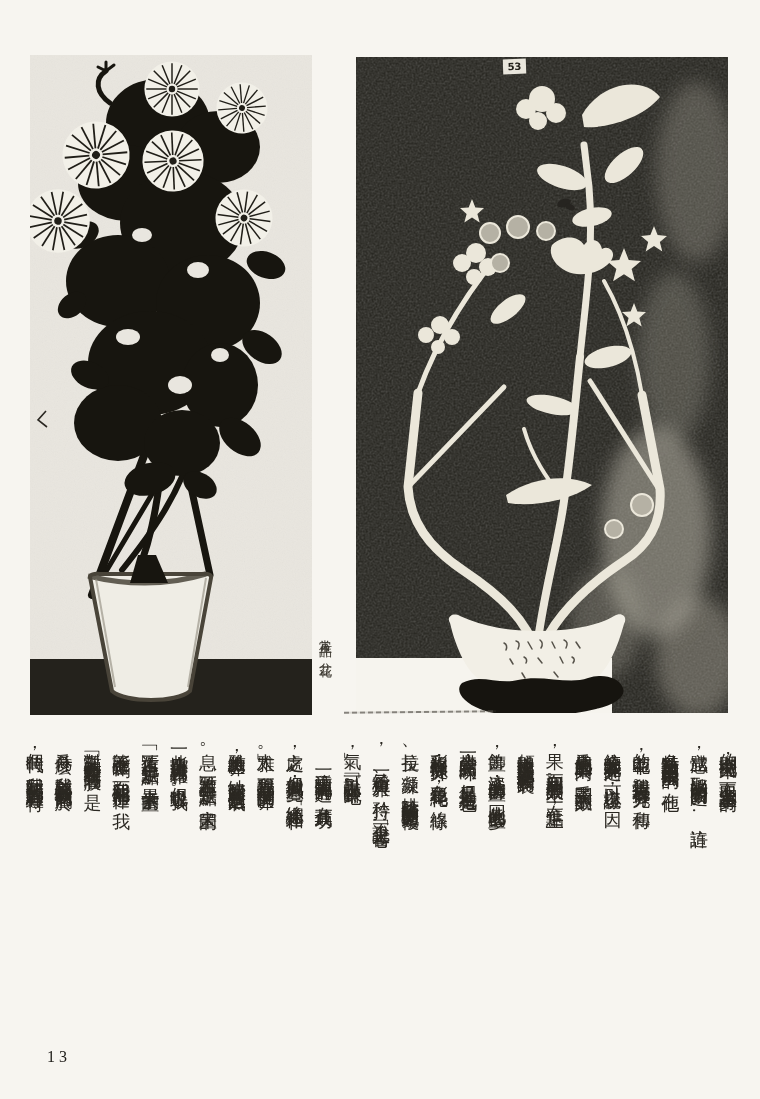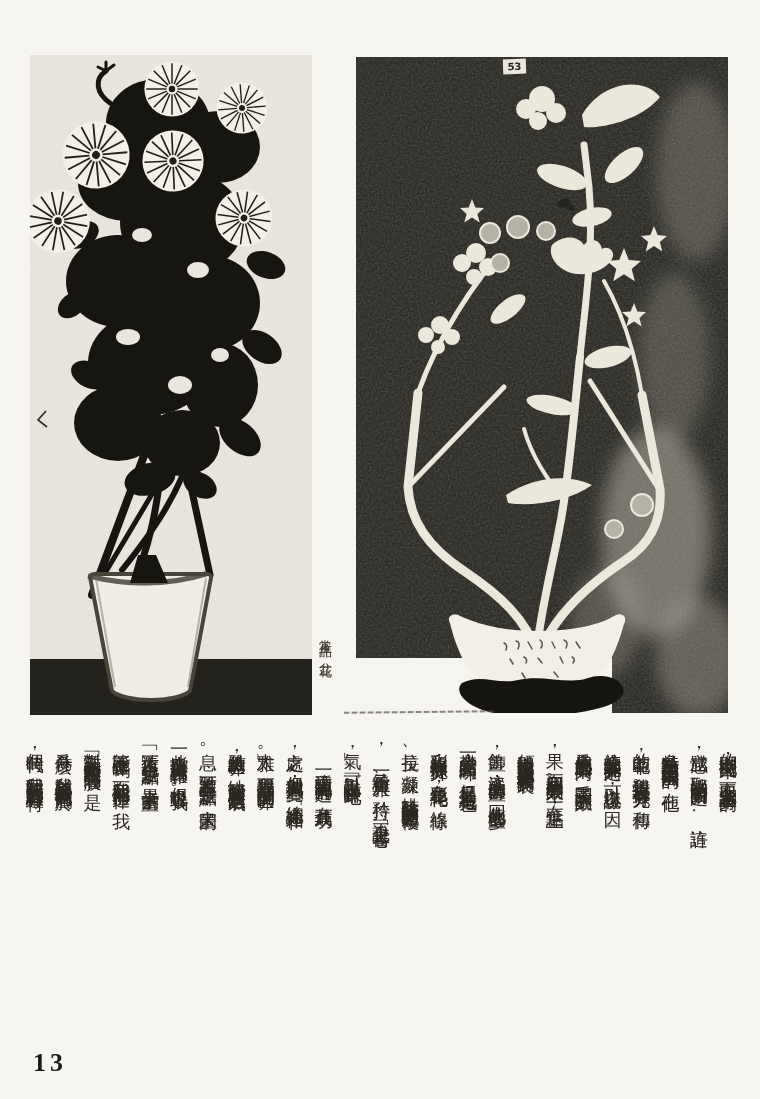--- a/index.html
+++ b/index.html
@@ -41,22 +41,22 @@
 
   
   .article{
     position:absolute;top:739px;right:18px;width:723px;height:336px;
     writing-mode:vertical-rl;text-orientation:mixed;
     color:#2b2822;font-size:18px;letter-spacing:1.45px;
   }
   .vcol{width:28.9px;height:334px;line-height:28.9px}
 
   .folio{
-    position:absolute;left:33px;top:1048px;
-    font-size:26px;font-weight:bold;letter-spacing:4px;color:#1d1b17;
+    position:absolute;left:47px;top:1048px;
+    font-size:16px;font-weight:normal;letter-spacing:4px;color:#1d1b17;
   }
 </style>
 </head>
 <body>
 
 <div class="page">
 
   <div class="art-left">
     <svg viewBox="0 0 282 660" width="282" height="660" xmlns="http://www.w3.org/2000/svg">
       <defs>

